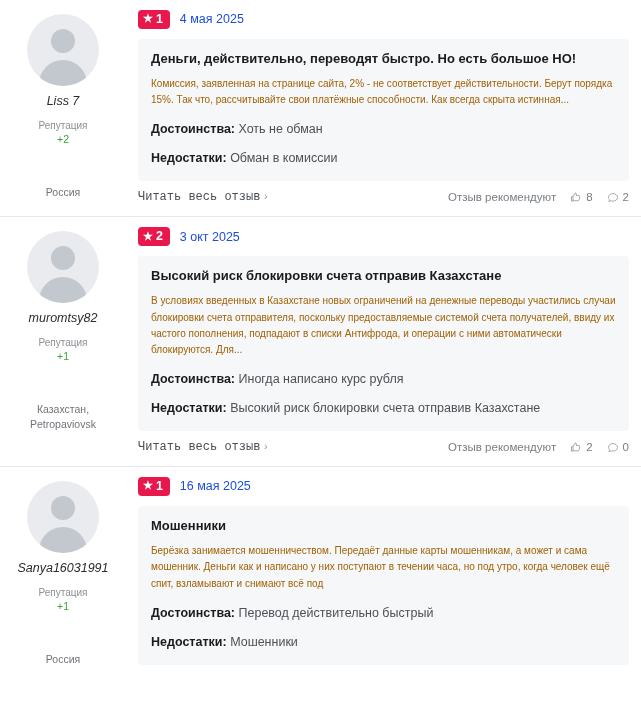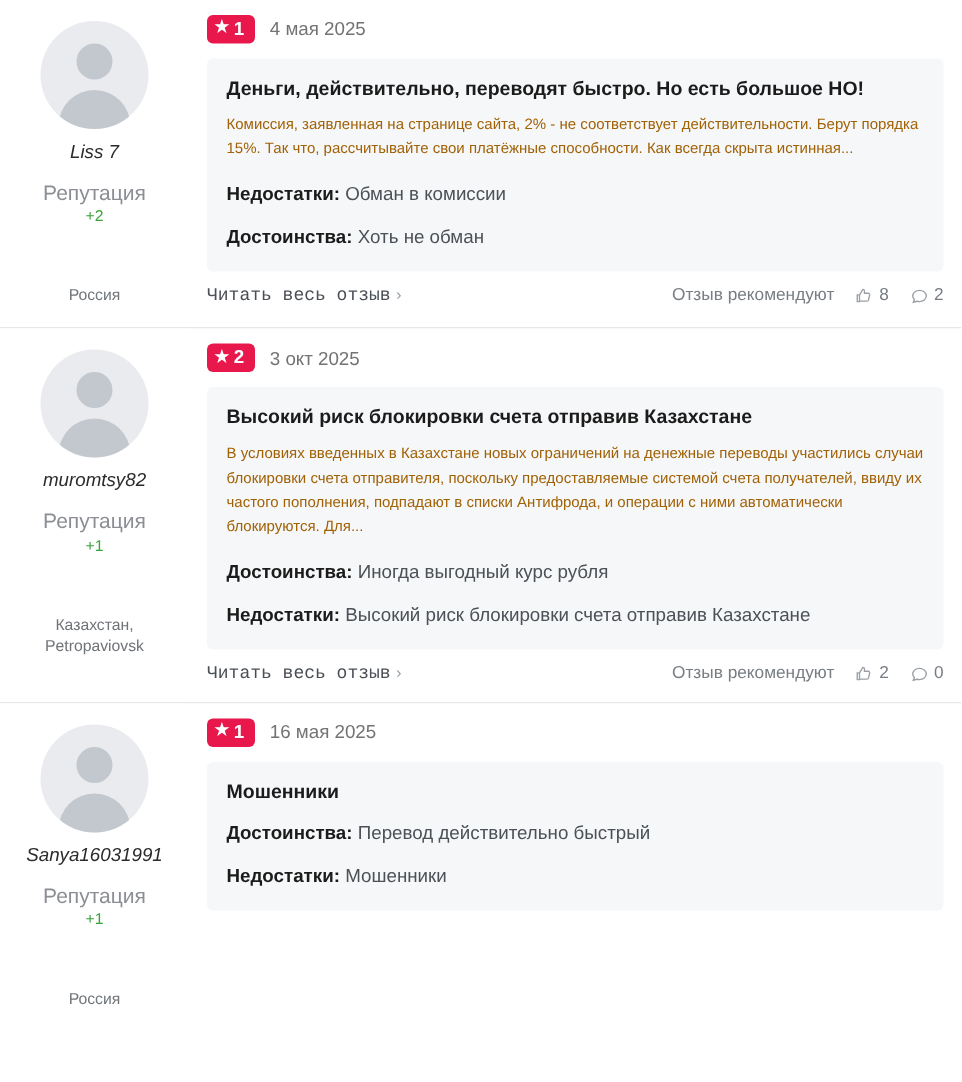--- a/index.html
+++ b/index.html
@@ -54,21 +54,21 @@
   }
   .author-name {
     font-size: 12.5px;
     color: #2b2b2b;
     margin-bottom: 10px;
     word-break: break-word;
     line-height: 1.2;
     font-style: italic;
   }
   .rep-label {
-    font-size: 14px;
+    font-size: 10px;
     color: #8b8f94;
     line-height: 1.3;
   }
   .rep-value {
     font-size: 10.5px;
     color: #3aa33a;
     margin-top: 1px;
     margin-bottom: 12px;
   }
   .author-location {
@@ -103,21 +103,21 @@
     line-height: 1;
   }
   .rating-badge .star {
     font-size: 11px;
     line-height: 1;
     position: relative;
     top: -0.5px;
   }
   .date {
     font-size: 12.5px;
-    color: #737373;
+    color: #1d4ed8;
   }
   .body-box {
     background: #f6f7f8;
     border-radius: 4px;
     padding: 11px 13px 13px 13px;
   }
   .title {
     font-size: 13px;
     font-weight: bold;
     color: #1b1b1b;
@@ -199,26 +199,26 @@
         <span class="rating-badge">
           <span class="star">★</span>
           <span>1</span>
         </span>
         <span class="date">4 мая 2025</span>
       </div>
       <div class="body-box">
         <div class="title">Деньги, действительно, переводят быстро. Но есть большое НО!</div>
         <div class="text">Комиссия, заявленная на странице сайта, 2% - не соответствует действительности. Берут порядка 15%. Так что, рассчитывайте свои платёжные способности. Как всегда скрыта истинная...</div>
         <div class="pair">
+          <b>Достоинства:</b>
+          <span>Хоть не обман</span>
+        </div>
+        <div class="pair">
           <b>Недостатки:</b>
           <span>Обман в комиссии</span>
-        </div>
-        <div class="pair">
-          <b>Достоинства:</b>
-          <span>Хоть не обман</span>
         </div>
       </div>
       <div class="footer-row">
         <a class="read-more">
           <span>Читать весь отзыв</span><span class="chev">›</span>
         </a>
         <div class="footer-right">
           <span class="recommend">Отзыв рекомендуют</span>
           <span class="counter">
             <span class="ic">
@@ -258,21 +258,21 @@
           <span class="star">★</span>
           <span>2</span>
         </span>
         <span class="date">3 окт 2025</span>
       </div>
       <div class="body-box">
         <div class="title">Высокий риск блокировки счета отправив Казахстане</div>
         <div class="text">В условиях введенных в Казахстане новых ограничений на денежные переводы участились случаи блокировки счета отправителя, поскольку предоставляемые системой счета получателей, ввиду их частого пополнения, подпадают в списки Антифрода, и операции с ними автоматически блокируются. Для...</div>
         <div class="pair">
           <b>Достоинства:</b>
-          <span>Иногда выгодный курс рубля</span>
+          <span>Иногда написано курс рубля</span>
         </div>
         <div class="pair">
           <b>Недостатки:</b>
           <span>Высокий риск блокировки счета отправив Казахстане</span>
         </div>
       </div>
       <div class="footer-row">
         <a class="read-more">
           <span>Читать весь отзыв</span><span class="chev">›</span>
         </a>
@@ -313,20 +313,21 @@
     <div class="content">
       <div class="meta-row">
         <span class="rating-badge">
           <span class="star">★</span>
           <span>1</span>
         </span>
         <span class="date">16 мая 2025</span>
       </div>
       <div class="body-box">
         <div class="title">Мошенники</div>
+        <div class="text">Берёзка занимается мошенничеством. Передаёт данные карты мошенникам, а может и сама мошенник. Деньги как и написано у них поступают в течении часа, но под утро, когда человек ещё спит, взламывают и снимают всё под</div>
         <div class="pair">
           <b>Достоинства:</b>
           <span>Перевод действительно быстрый</span>
         </div>
         <div class="pair">
           <b>Недостатки:</b>
           <span>Мошенники</span>
         </div>
       </div>
 

